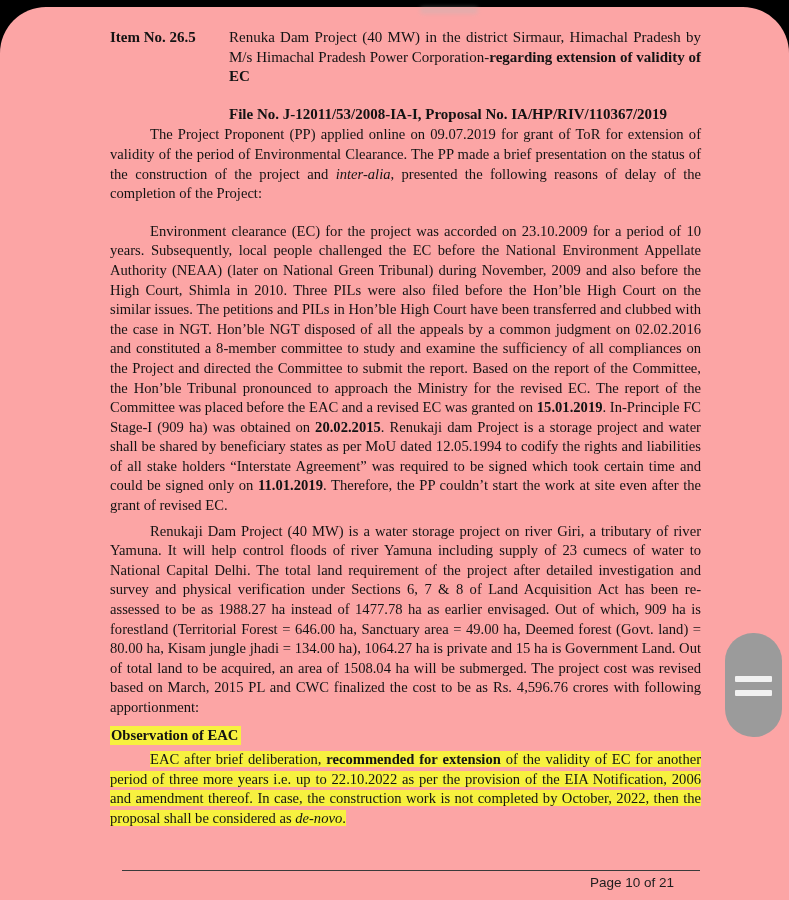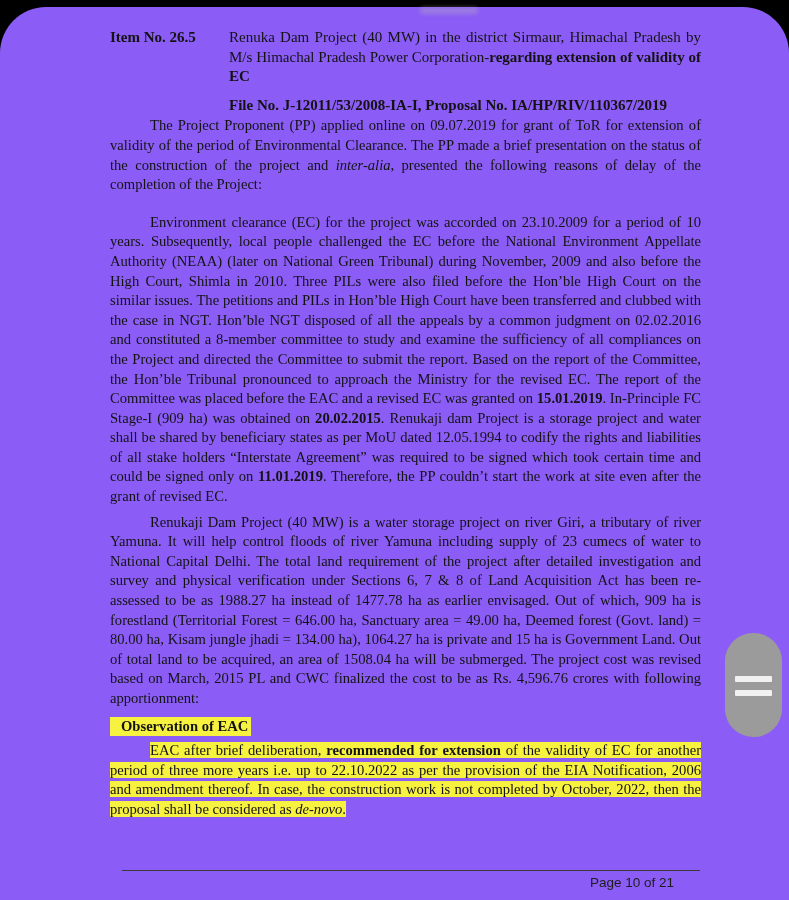--- a/index.html
+++ b/index.html
@@ -3,47 +3,47 @@
 <meta charset="utf-8">
 <style>
   html,body{margin:0;padding:0;}
   body{
     width:789px;height:900px;position:relative;overflow:hidden;
     background:#000;
     font-family:"Liberation Serif", serif;
   }
   .page{
     position:absolute;top:7px;left:0;right:0;bottom:0;
-    background:#8b5cf6;
+    background:#fca5a5;
     border-radius:46px 46px 0 0;
   }
   .top-artifact{
     position:absolute;top:0;left:420px;width:58px;height:7px;
     background:#b9b9b9;opacity:.35;filter:blur(2px);border-radius:3px;
   }
   .content{
     position:absolute;top:21px;left:110px;width:591px;
     color:#131313;font-size:14.6px;line-height:19.6px;
   }
   .b{font-weight:bold;}
   .i{font-style:italic;}
   p{margin:0;}
   .just{text-align:justify;}
   .indent{text-indent:40px;}
   .item-row{display:flex;align-items:flex-start;}
   .item-label{flex:none;width:119px;font-weight:bold;font-size:15px;}
   .item-heading{flex:1;font-size:15px;text-align:justify;}
-  .file-line{margin-left:119px;margin-top:9px;font-weight:bold;font-size:15px;}
+  .file-line{margin-left:119px;margin-top:18px;font-weight:bold;font-size:15px;}
   .para1{margin-top:1px;}
   .para2{margin-top:18px;}
   .brief-heading{margin-top:5px;font-weight:bold;}
   .para3{margin-top:6px;}
   .components{margin-top:2px;margin-left:26px;}
   .obs-heading{margin-top:8px;font-weight:bold;}
-  .obs-heading span{background:var(--hl,#F7F13F);padding:1px 3px 2px 11px;text-align:center;}
+  .obs-heading span{background:var(--hl,#F7F13F);padding:1px 3px 2px 1px;text-align:center;}
   .obs-para{margin-top:5px;}
   .hl span{background:var(--hl,#F7F13F);}
   .stars{margin-top:13px;text-align:center;font-size:13px;letter-spacing:1px;}
   .footer{
     position:absolute;left:122px;top:863px;width:578px;
     border-top:1.6px solid #3a3a3a;
   }
   .footer-page{
     margin-top:4px;text-align:right;padding-right:26px;
     font-family:"Liberation Sans", sans-serif;font-size:13.5px;color:#1d1d1d;

